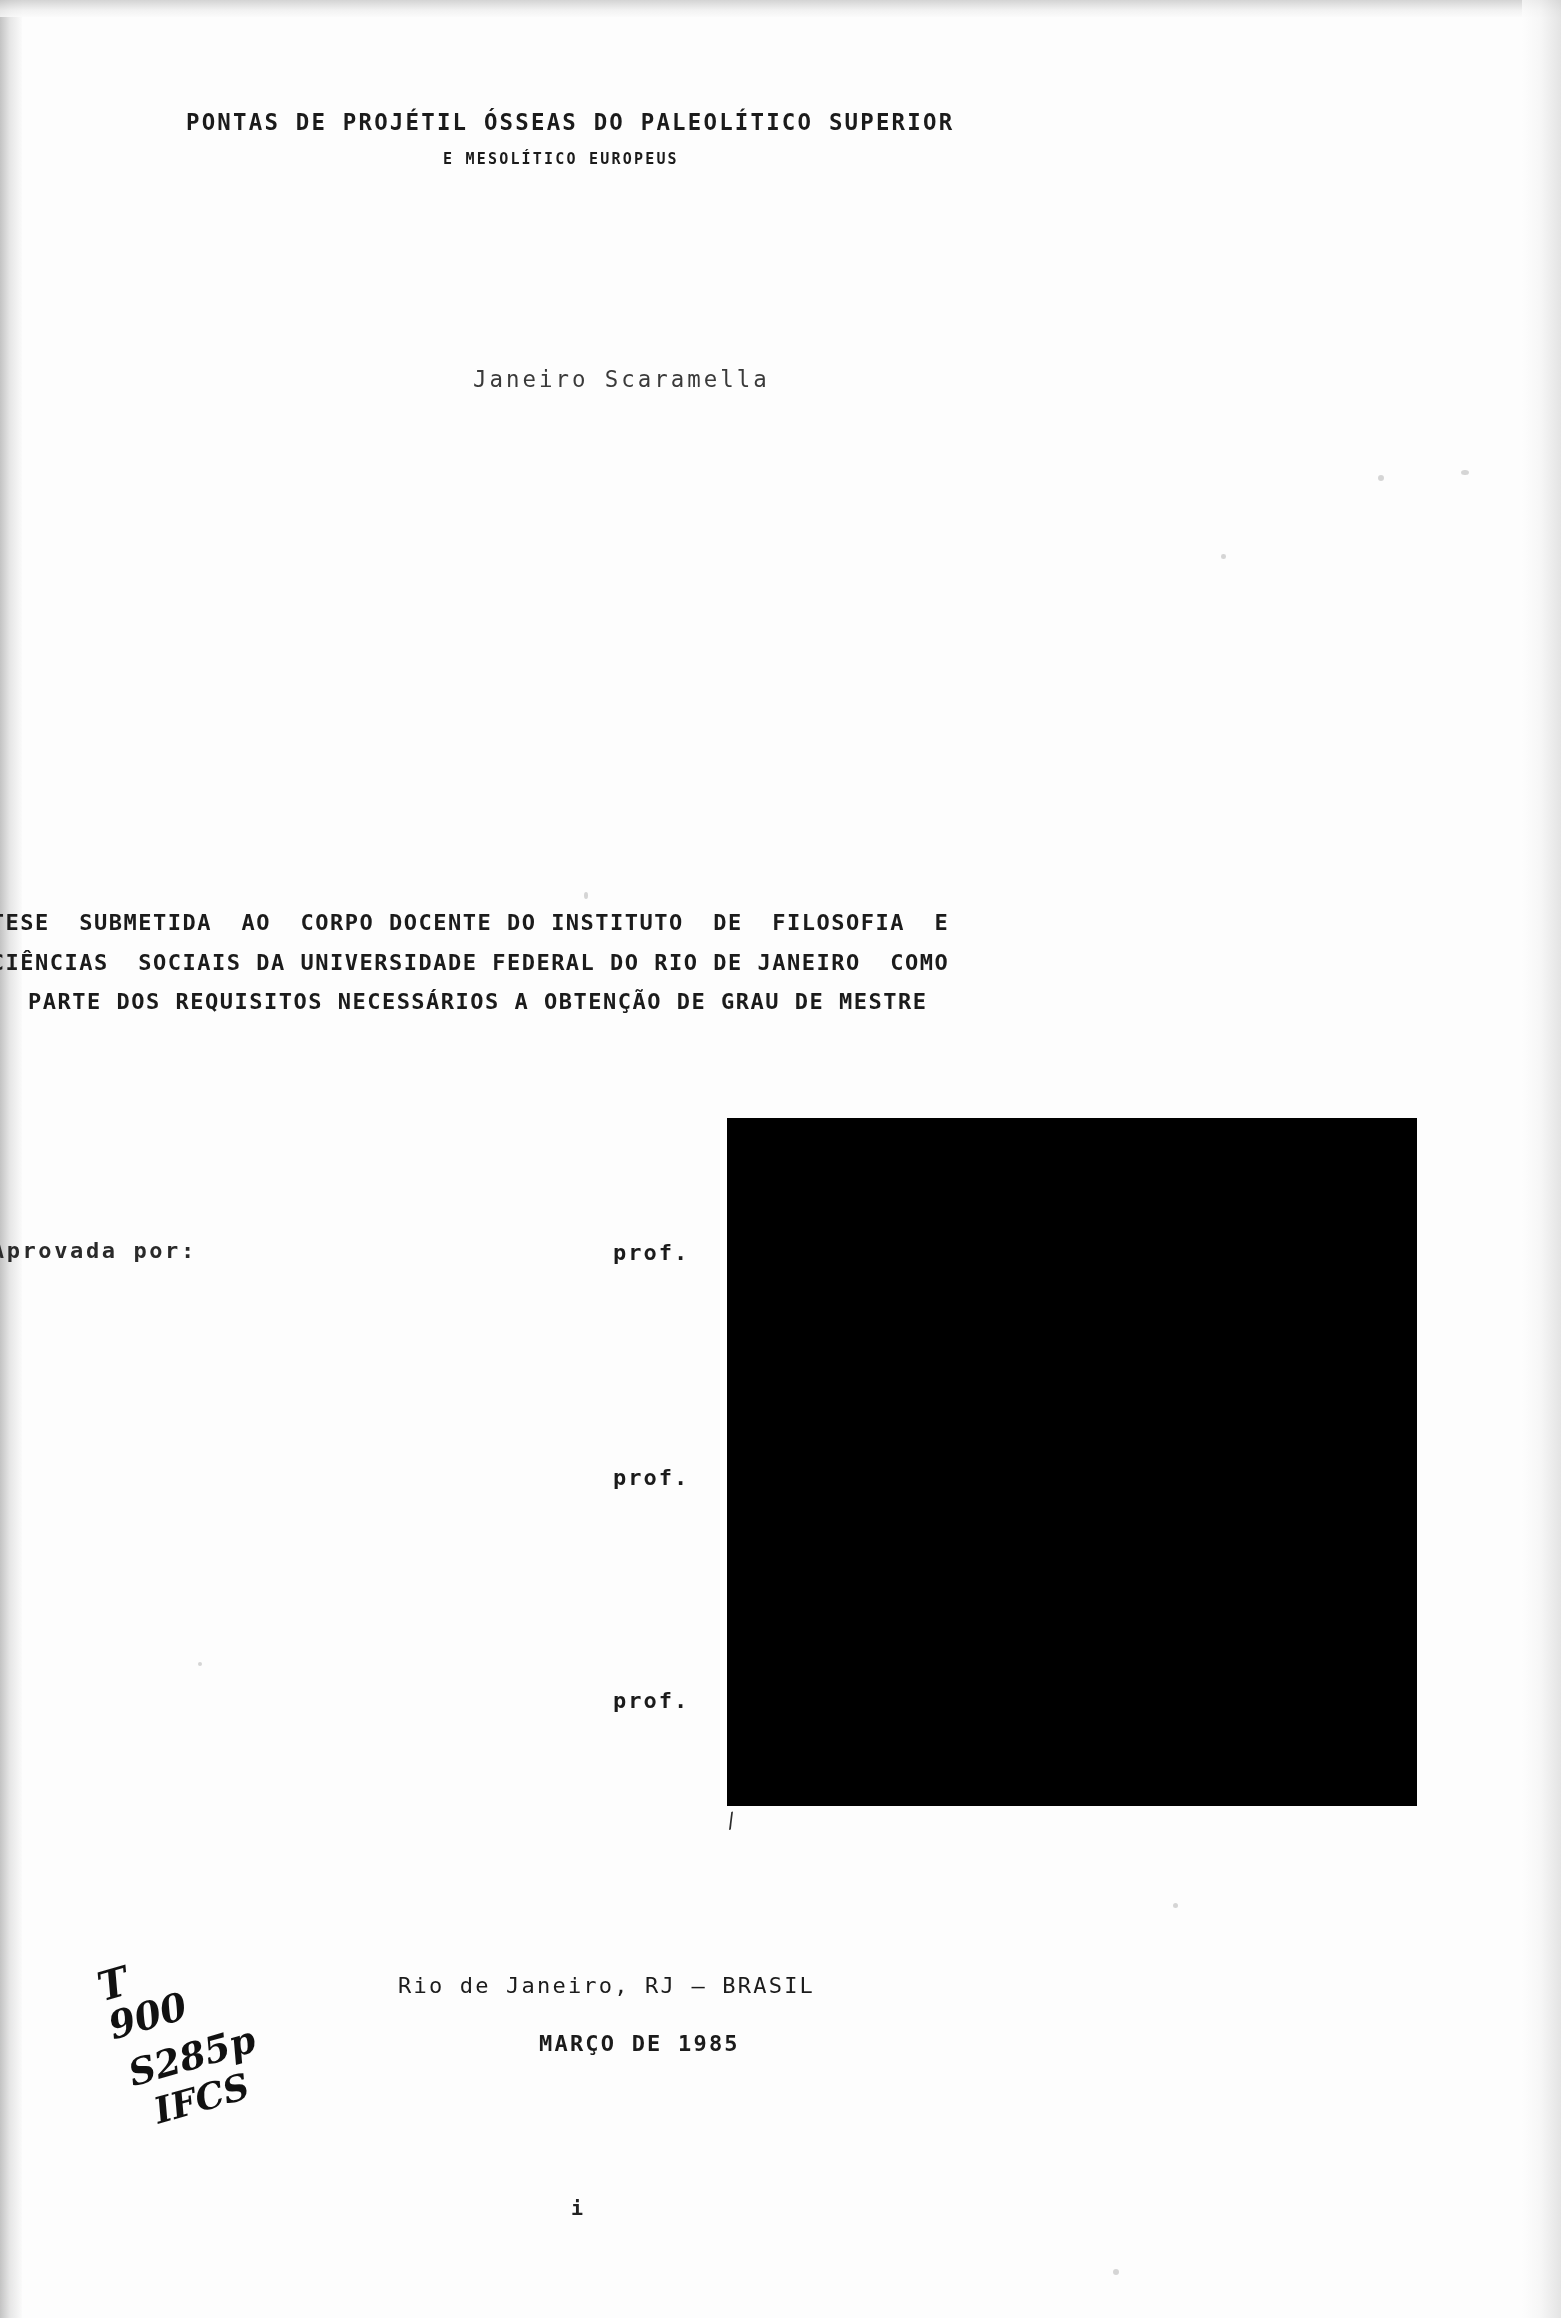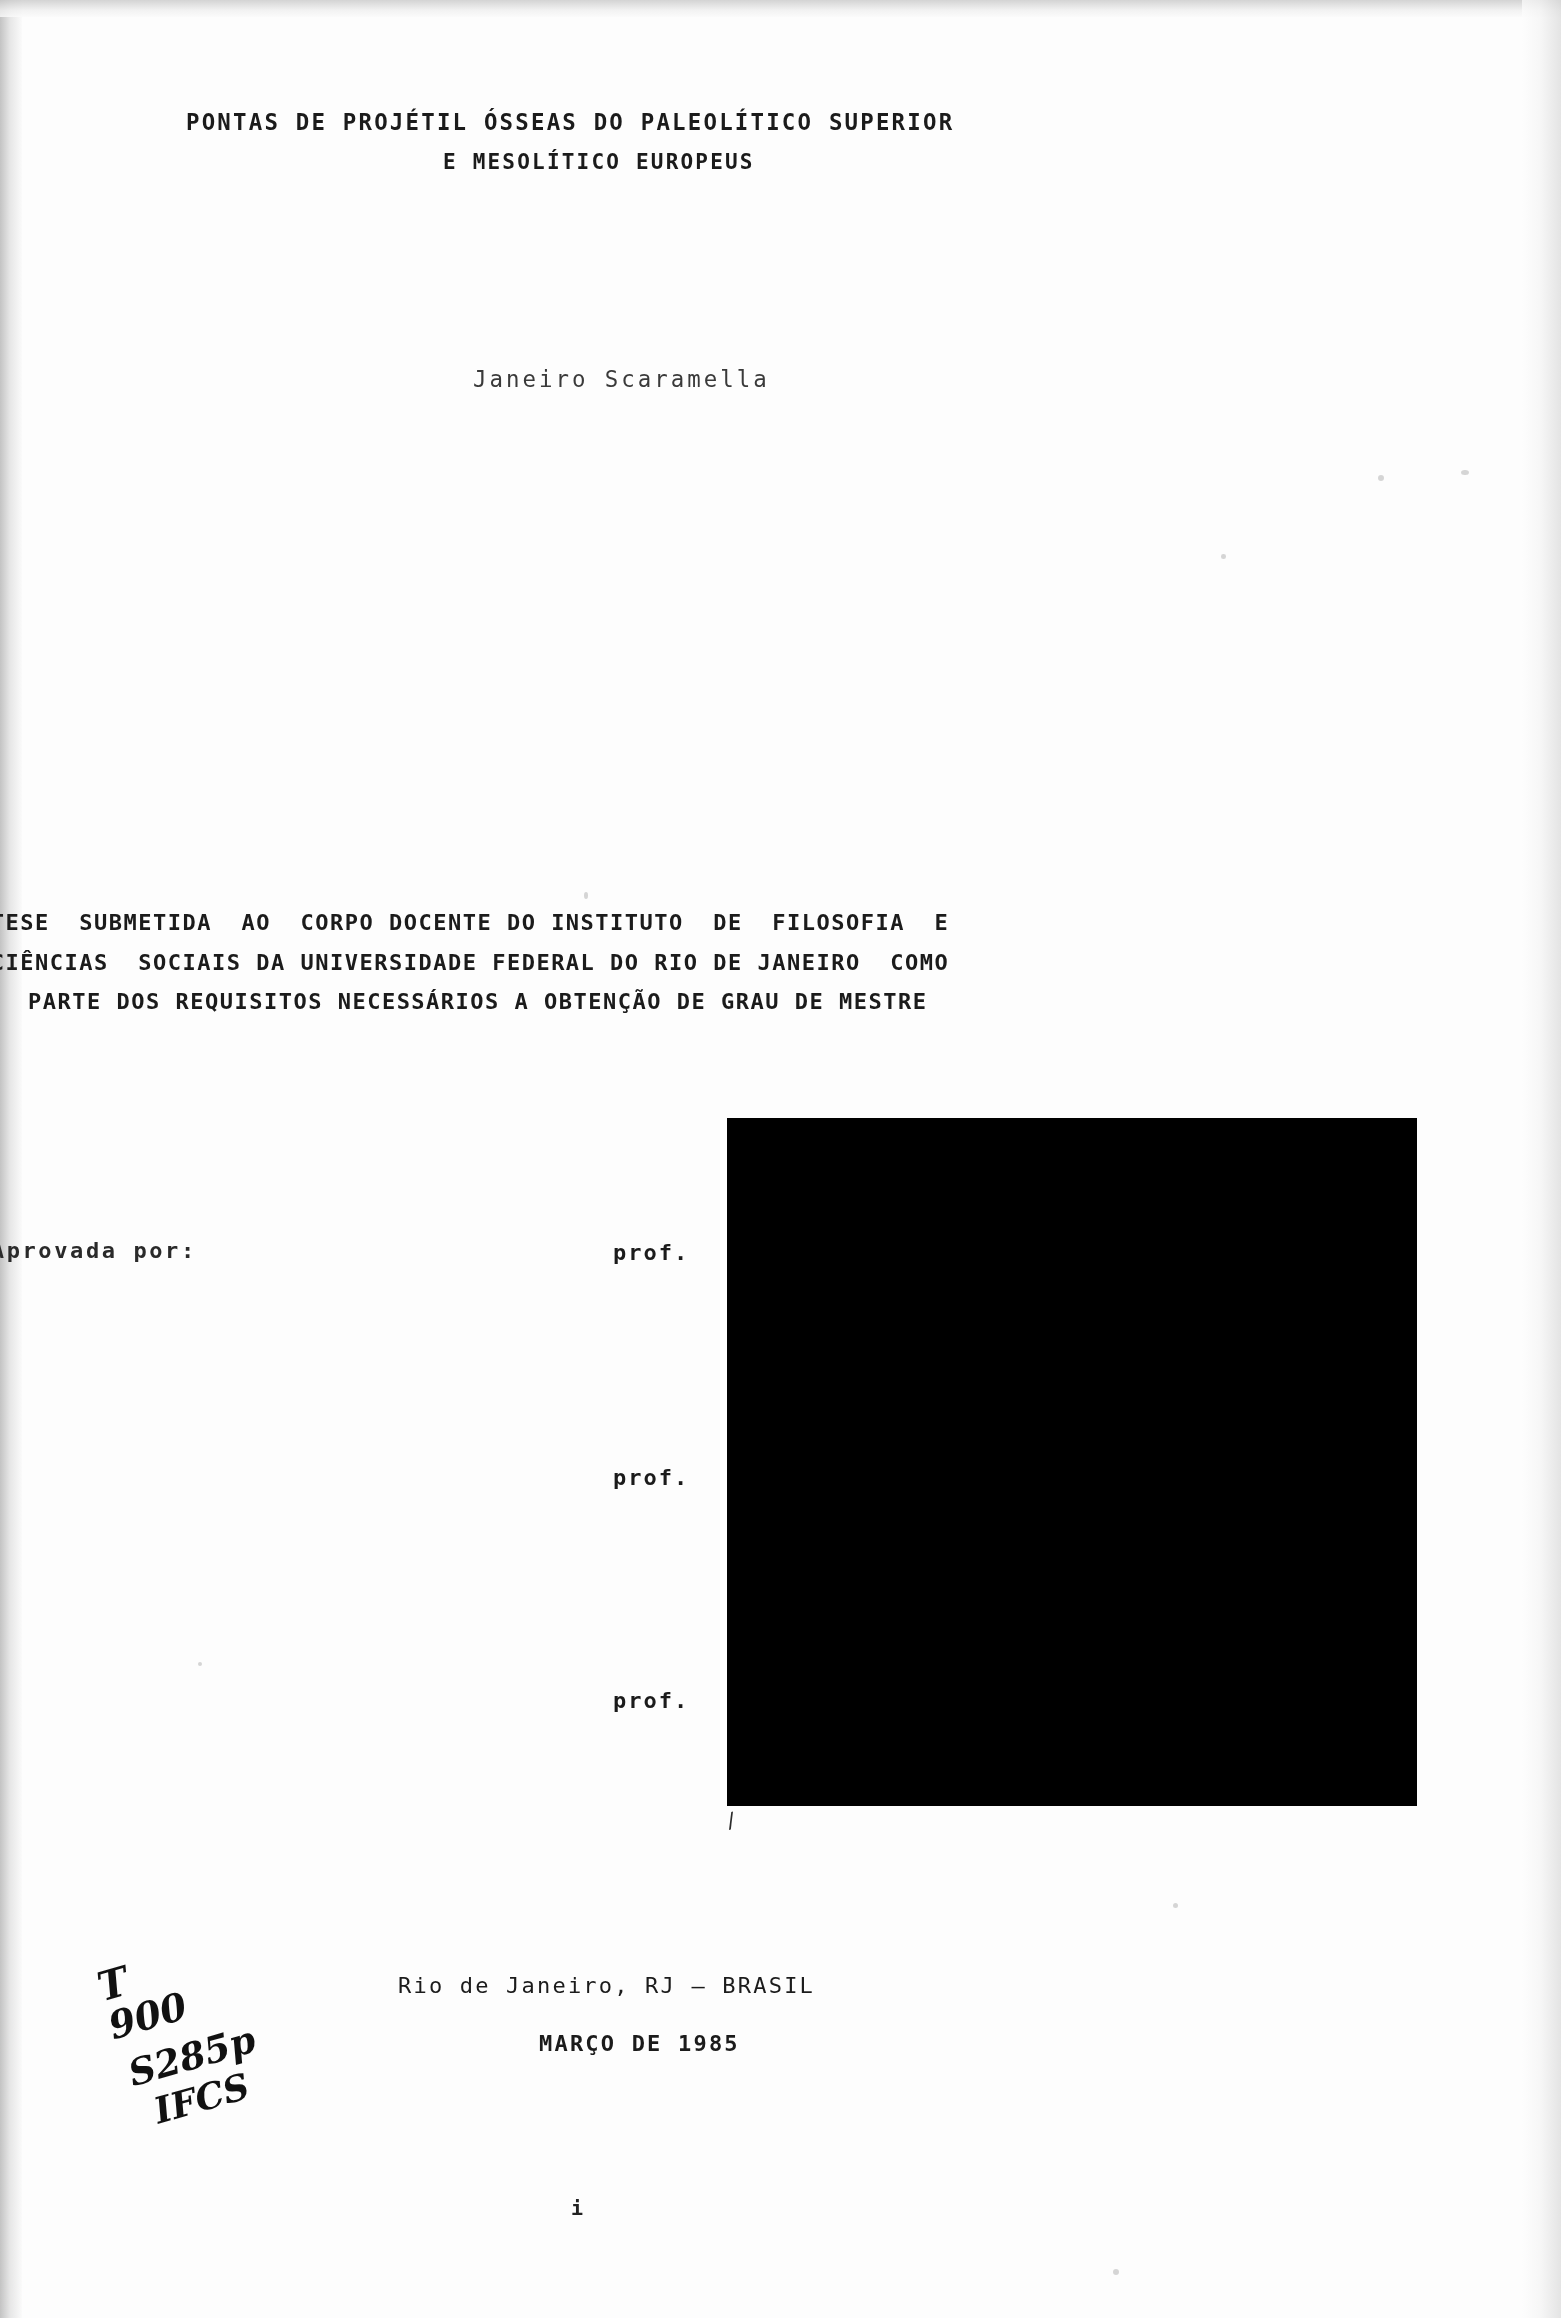--- a/index.html
+++ b/index.html
@@ -57,21 +57,21 @@
   .title-line1 {
     left: 153px;
     top: 109px;
     font-size: 22.4px;
     letter-spacing: 2.2px;
     margin-left: 33px;
   }
   .title-line2 {
     left: 443px;
     top: 150px;
-    font-size: 21px;
+    font-size: 15px;
     letter-spacing: 2.2px;
   }
   .author {
     left: 473px;
     top: 366px;
     font-size: 22.4px;
     letter-spacing: 3px;
     font-weight: 500;
     color: #3a3a3a;
   }

